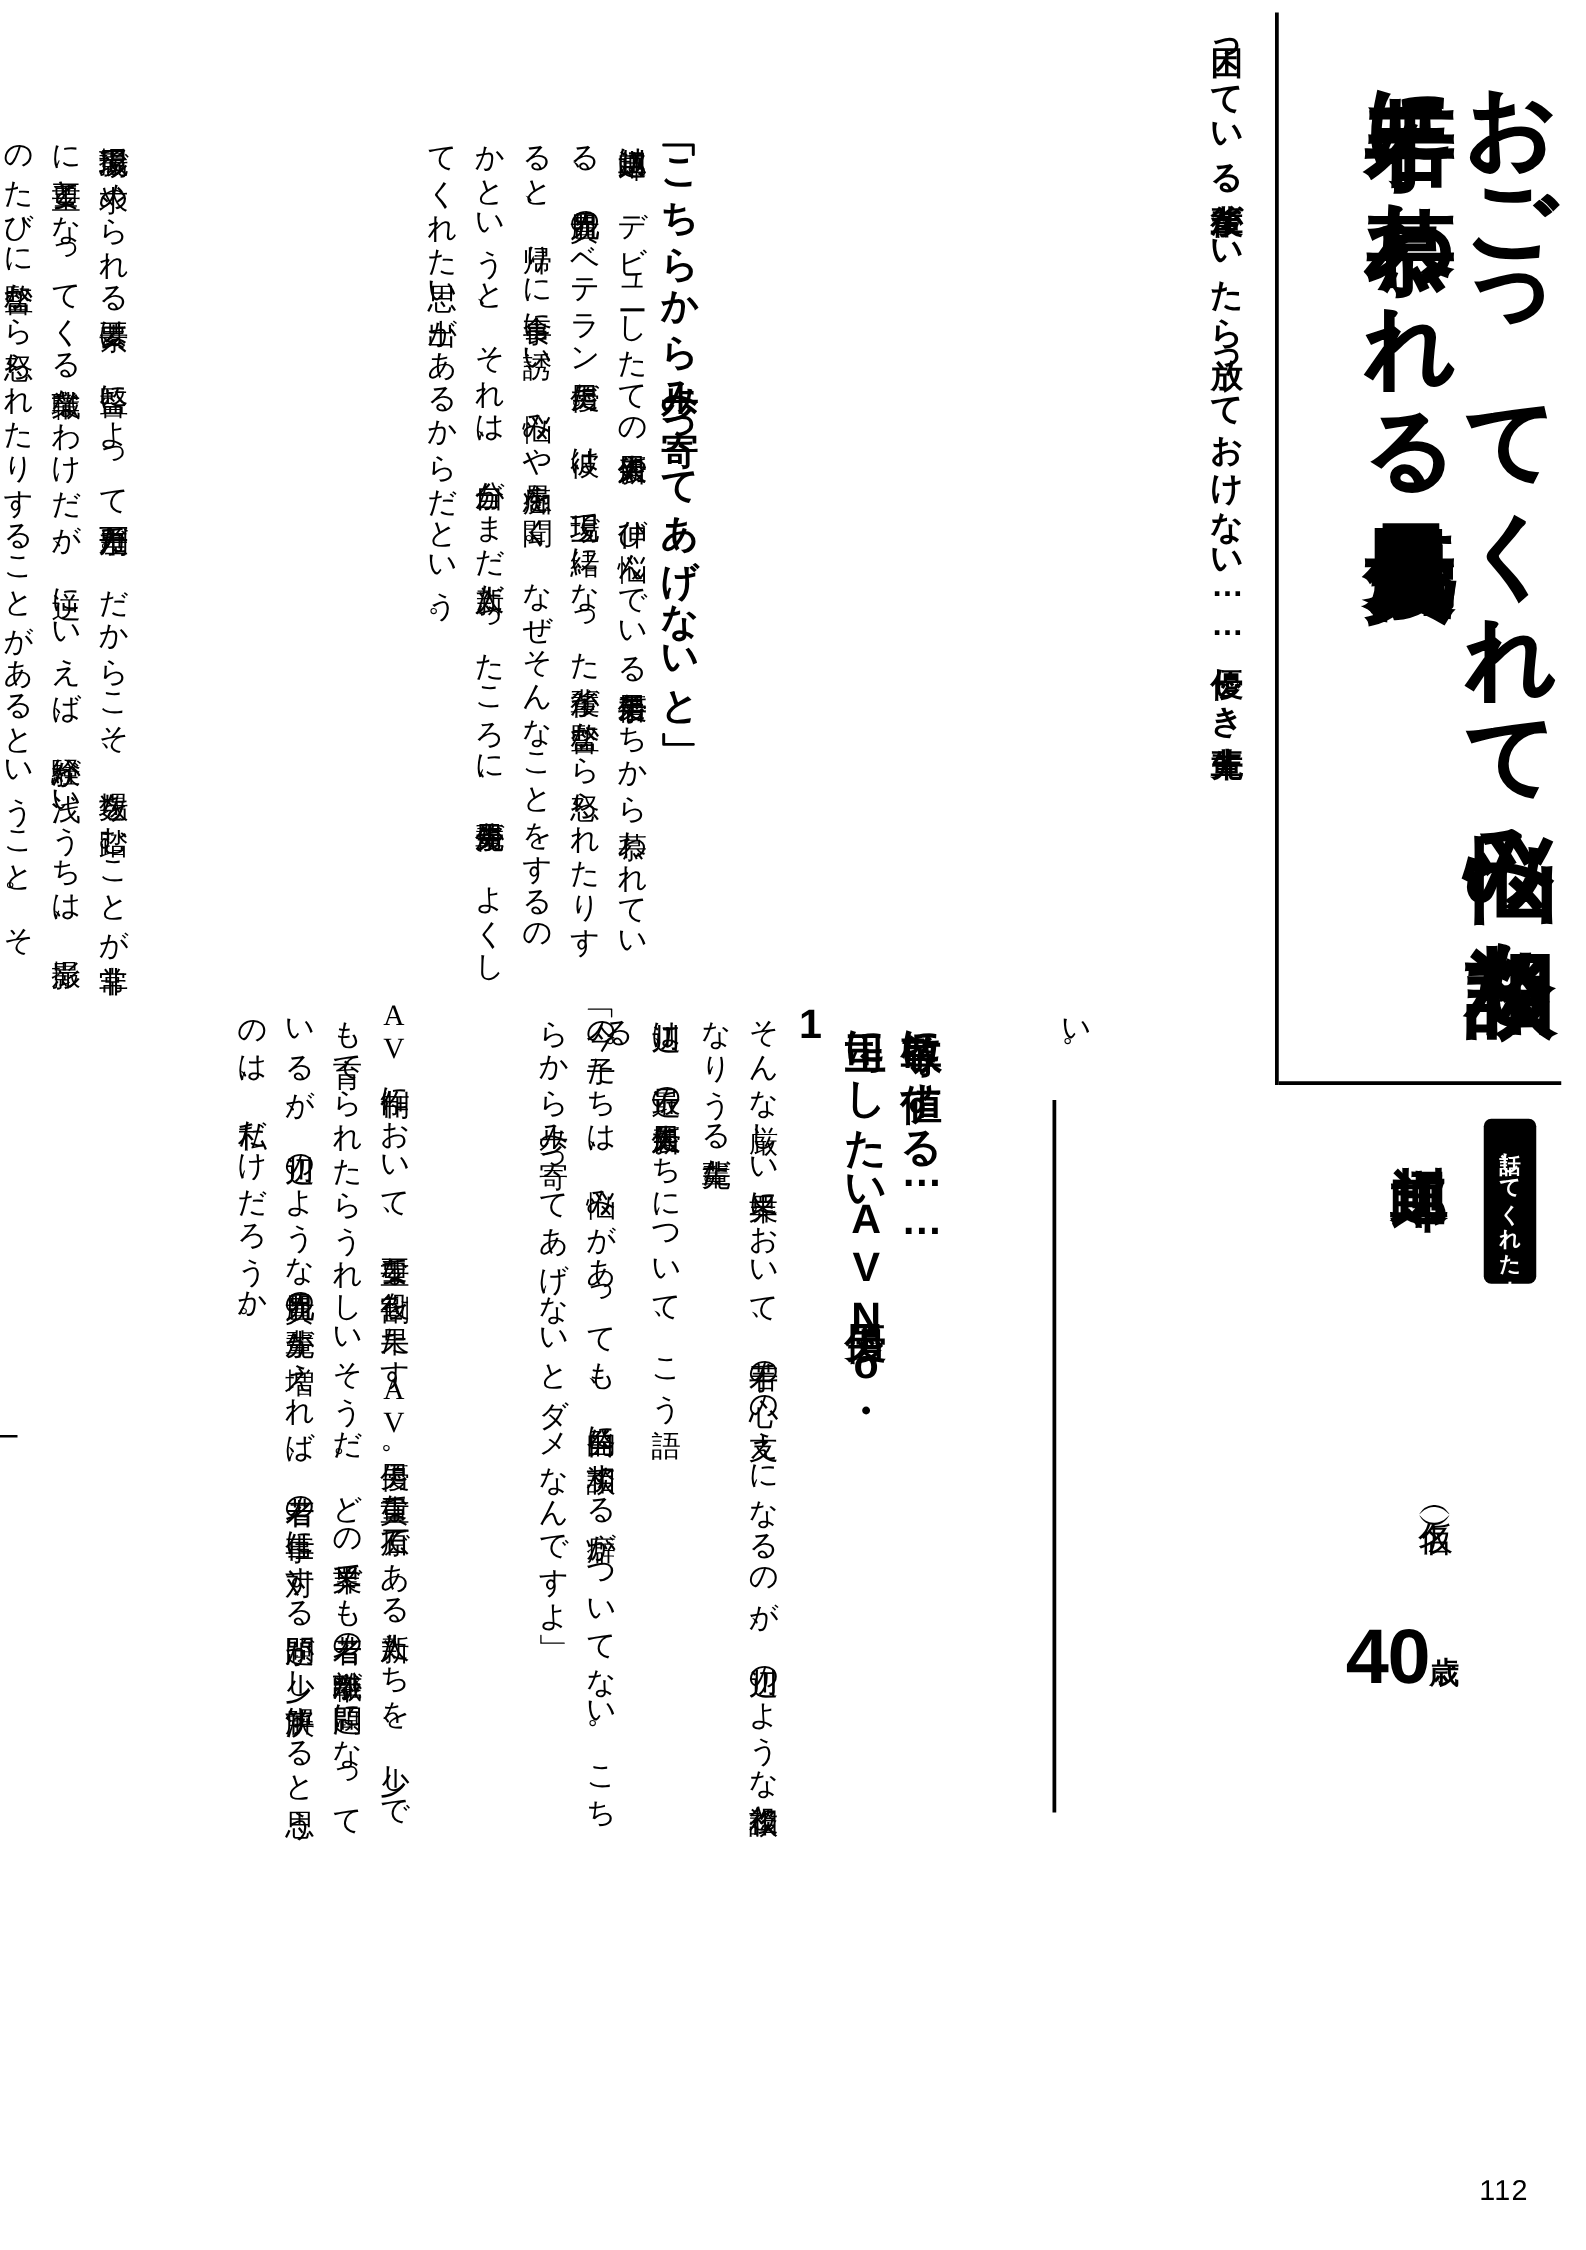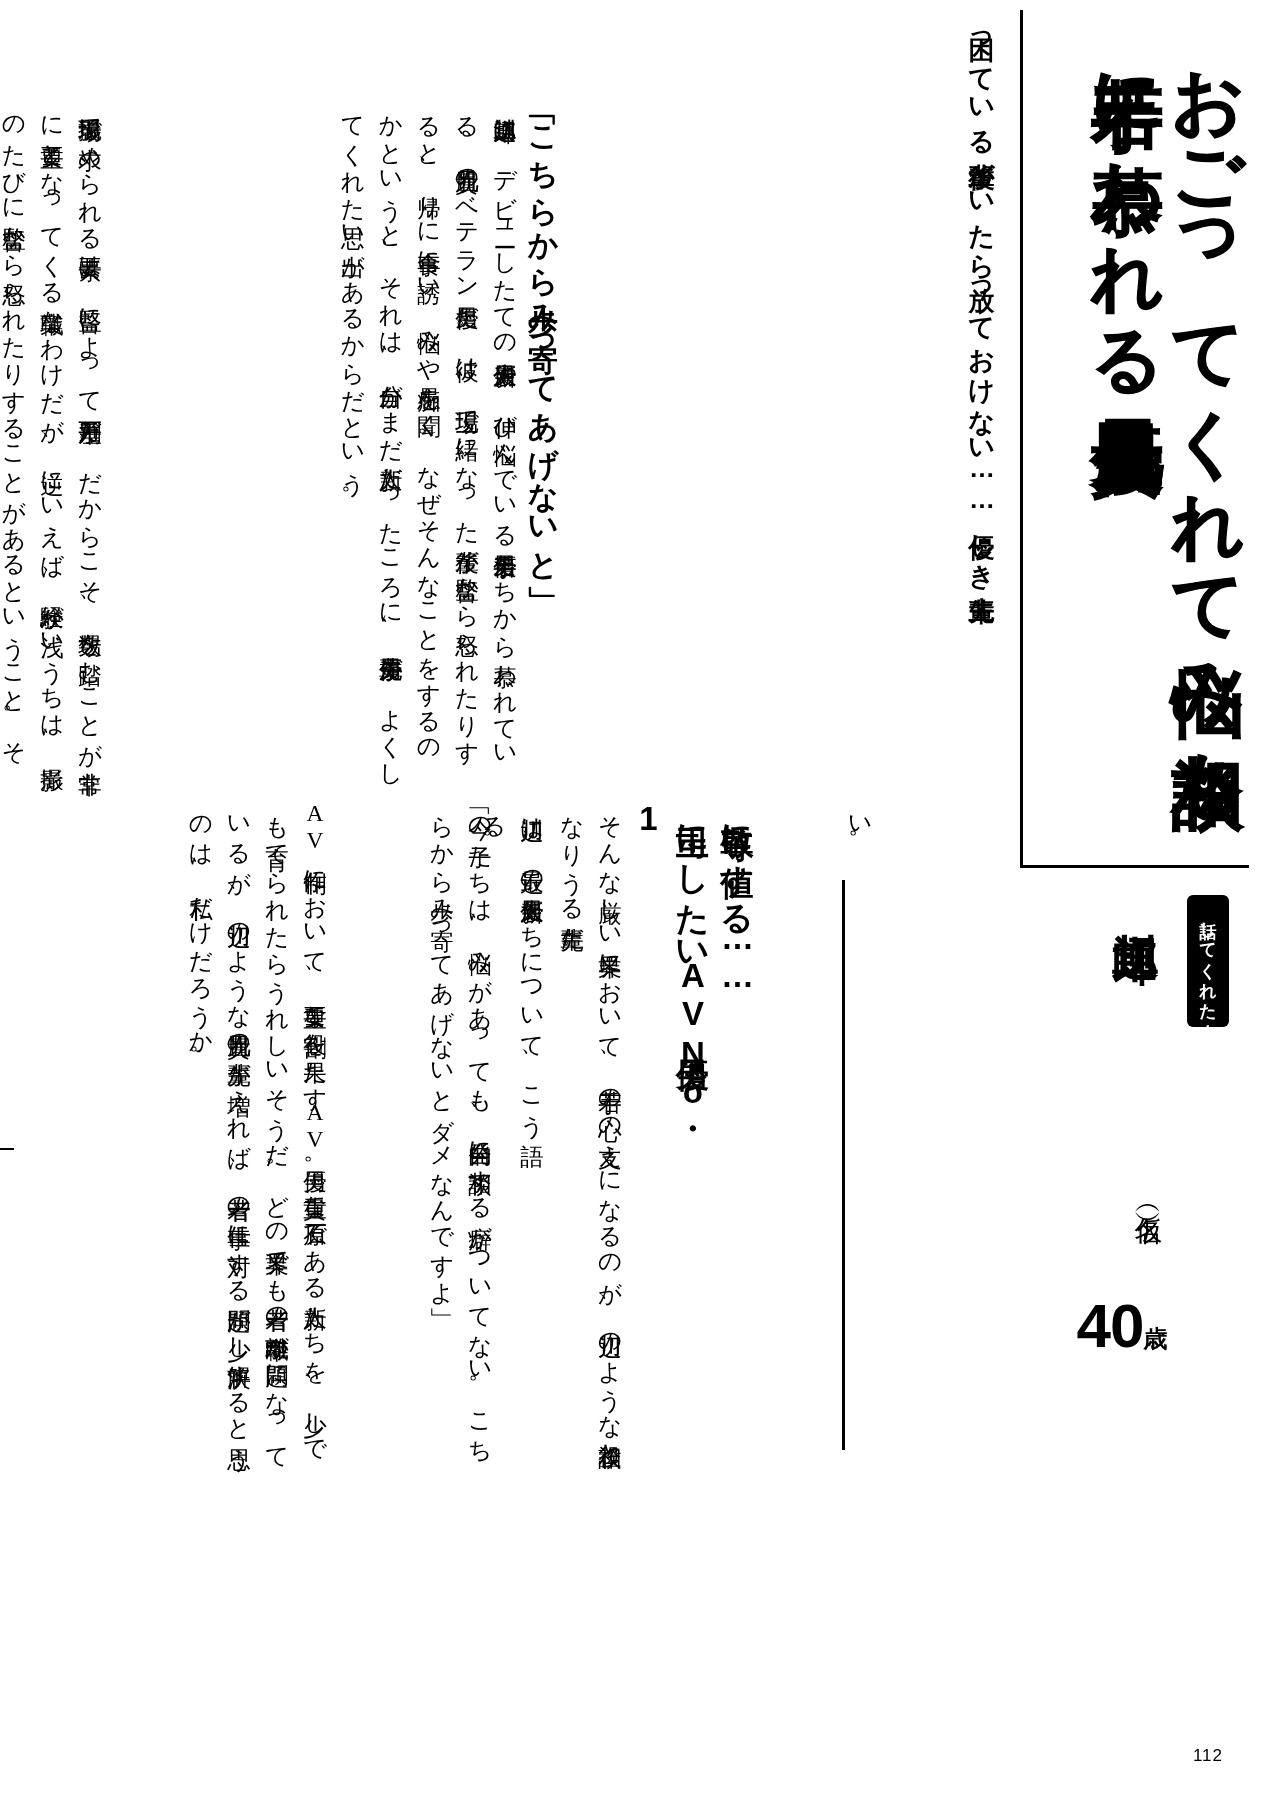--- a/index.html
+++ b/index.html
@@ -177,21 +177,21 @@
   
   .band-top { top: 100px; height: 675px; }
   
   .band-bot { top: 800px; height: 660px; }
 
   #page-number {
     position: absolute;
     bottom: 34px;
     right: 46px;
     font-family: "Liberation Sans", "DejaVu Sans", sans-serif;
-    font-size: 17px;
+    font-size: 23px;
     letter-spacing: 1px;
   }
 
   
   .cropmark {
     position: absolute;
     background: #000;
   }
   #crop-left {
     left: 0;

